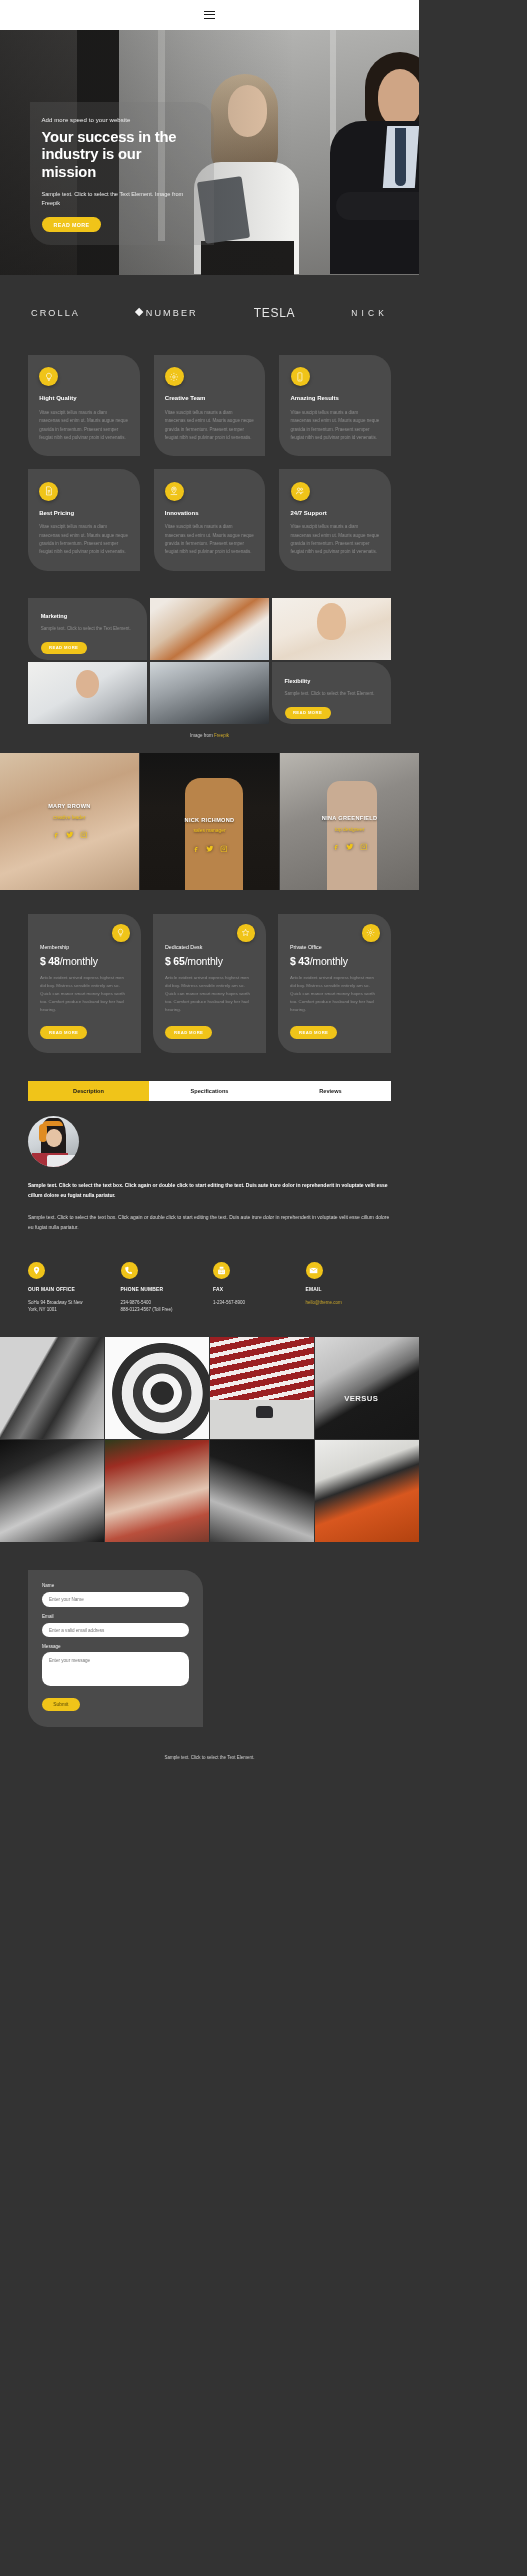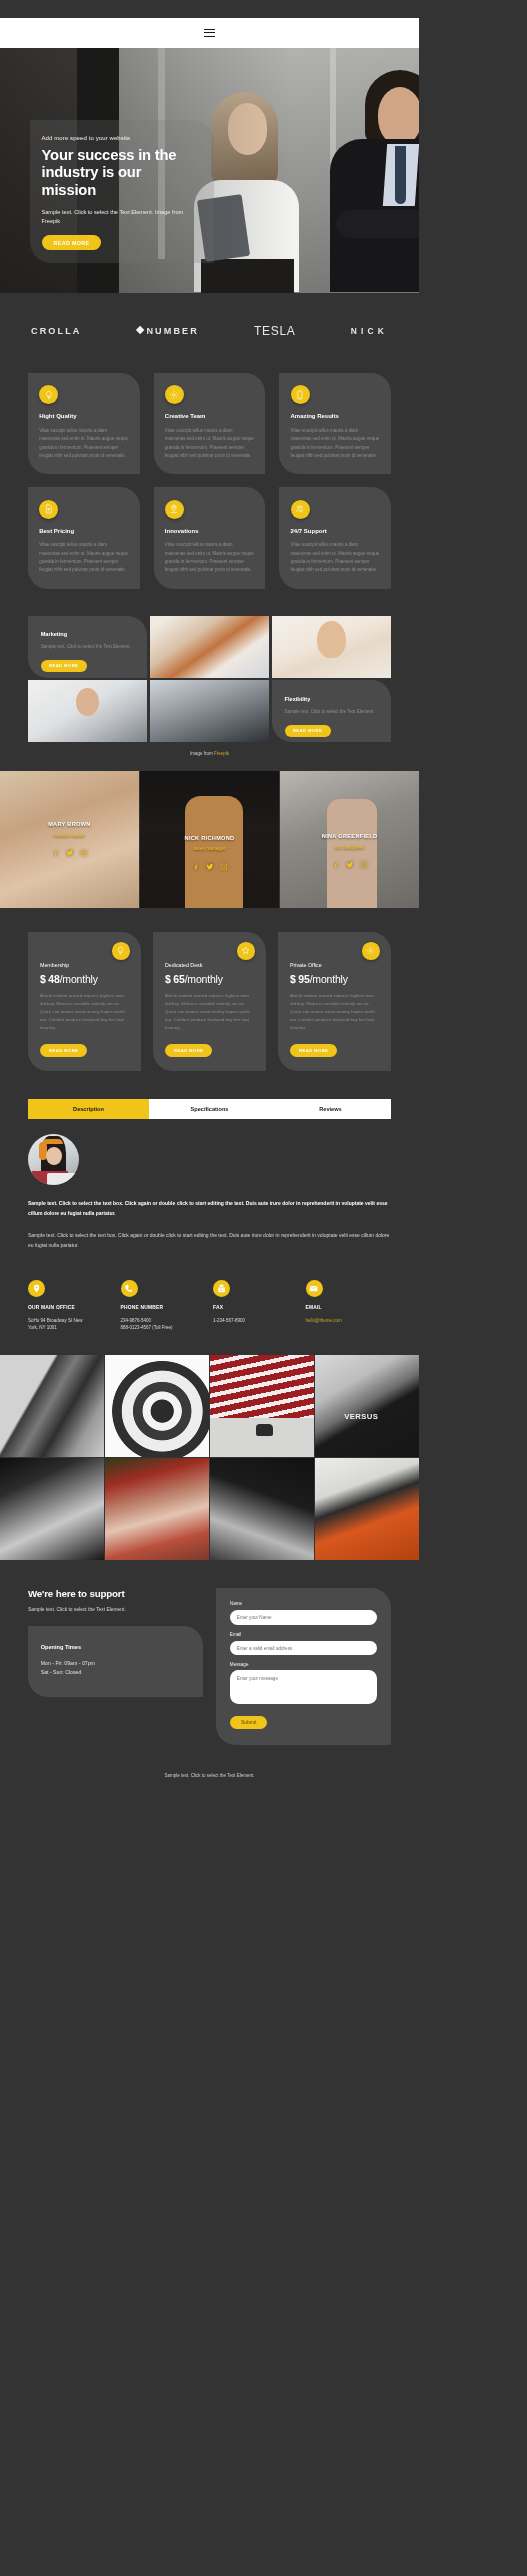--- a/index.html
+++ b/index.html
@@ -4,21 +4,21 @@
 <style>
   * { box-sizing: border-box; margin: 0; padding: 0; }
   html, body { width: 527px; }
   body {
     font-family: "Liberation Sans", sans-serif;
     background: #333333;
     color: #ffffff;
     width: 527px;
     overflow-x: hidden;
   }
-  .page { width: 419px; position: relative; margin-top: 18px; }
+  .page { width: 419px; position: relative; }
 
   
   .topnav {
     height: 29.5px; background: #ffffff;
     display: flex; align-items: center; justify-content: center;
   }
   .hamburger { display: flex; flex-direction: column; gap: 2.1px; cursor: pointer; }
   .hamburger span { display: block; width: 10.5px; height: 1.4px; background: #1a1a1a; }
 
   
@@ -65,21 +65,21 @@
     display:inline-block; background:#f0c419; color:#ffffff; font-weight:700;
     border:none; border-radius:12.7px; cursor:pointer; letter-spacing:0.4px;
   }
   .hero-btn { margin-top:8.4px; padding:4.9px 12px; font-size:5.3px; border-radius:9.8px; }
 
   
   .logos {
     display:flex; align-items:center; justify-content:space-between;
     padding: 31px 31px 35px 31px;
   }
-  .logo { color:#f0f0f0; font-size:9.1px; letter-spacing:2.1px; font-weight:700; opacity:.95; display:flex; align-items:center; gap:3.5px;}
+  .logo { color:#f0f0f0; font-size:9.1px; letter-spacing:2.1px; font-weight:400; opacity:.95; display:flex; align-items:center; gap:3.5px;}
   .logo .dia { width:6.3px; height:6.3px; background:#fff; transform:rotate(45deg); display:inline-block; }
   .logo.evga { font-size:12px; letter-spacing:0.7px; font-weight:300; }
   .logo.tesla { letter-spacing:4.2px; font-size:8.4px; }
 
   
   .features { padding: 0 28px; display:grid; grid-template-columns:repeat(3,1fr); gap:12.7px 14px; }
   .fcard {
     background:#4a4a4a; border-radius:0 19.7px 0 19.7px; padding:12.7px 11.2px 14px 11.2px;
     min-height: 79px;
   }
@@ -447,21 +447,21 @@
 
     <div class="pcard">
       <div class="picon">
         <svg viewBox="0 0 24 24" fill="none" stroke="#fff" stroke-width="1.6">
             <circle cx="12" cy="12" r="3"></circle>
             <path d="M12 2v3M12 19v3M2 12h3M19 12h3M4.9 4.9l2.1 2.1M17 17l2.1 2.1M19.1 4.9L17 7M7 17l-2.1 2.1"></path>
           </svg>
       </div>
       <div class="pname">Private Office</div>
       <div class="pprice">
-        <b><span>$</span> <span>95</span></b><span>/monthly</span>
+        <b><span>$</span> <span>43</span></b><span>/monthly</span>
       </div>
       <div class="pdesc">Article evident arrived express highest men did boy. Mistress sensible entirely am so. Quick can manor smart money hopes worth too. Comfort produce husband boy her had hearing.</div>
       <button class="btn-yellow pbtn">READ MORE</button>
     </div>
 
   </div>
 
   <div class="tabsec">
     <div class="tabs">
       <div class="tab active">Description</div>
@@ -534,29 +534,20 @@
     <div class="gc g2"></div>
     <div class="gc g3"></div>
     <div class="gc g4"></div>
     <div class="gc g5"></div>
     <div class="gc g6"></div>
     <div class="gc g7"></div>
     <div class="gc g8"></div>
   </div>
 
   <div class="support">
-    <div>
-      <div class="sup-title">We're here to support</div>
-      <div class="sup-sub">Sample text. Click to select the Text Element.</div>
-      <div class="hours">
-        <h4>Opening Times</h4>
-        <p>Mon - Fri: 09am - 07pm</p>
-        <p>Sat - Sun: Closed</p>
-      </div>
-    </div>
 
     <div class="formcard">
       <div class="fgroup">
         <label class="flabel">Name</label>
         <input class="finput" type="text" placeholder="Enter your Name" style="">
       </div>
       <div class="fgroup">
         <label class="flabel">Email</label>
         <input class="finput" type="text" placeholder="Enter a valid email address" style="">
       </div>

